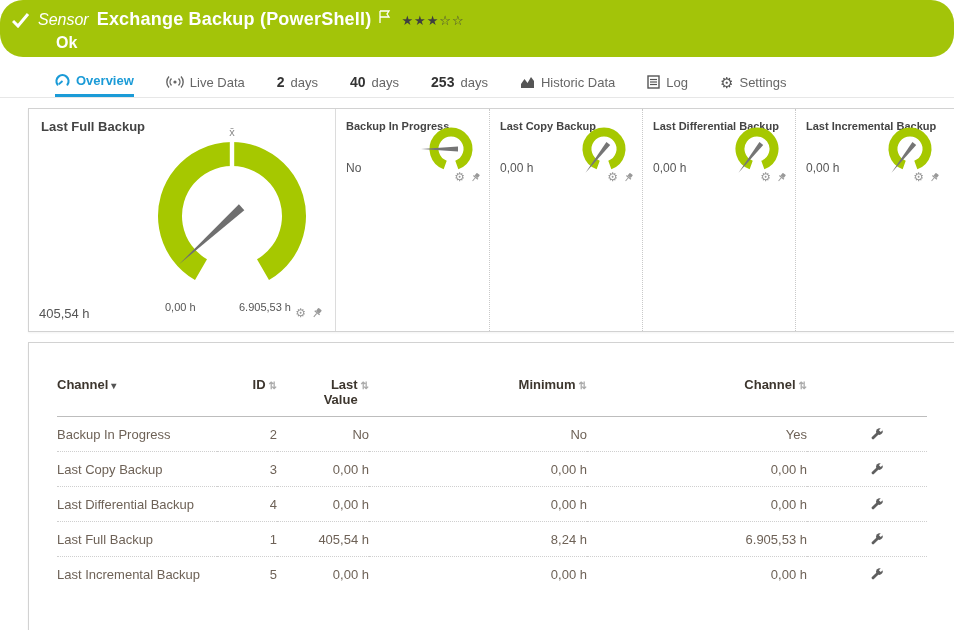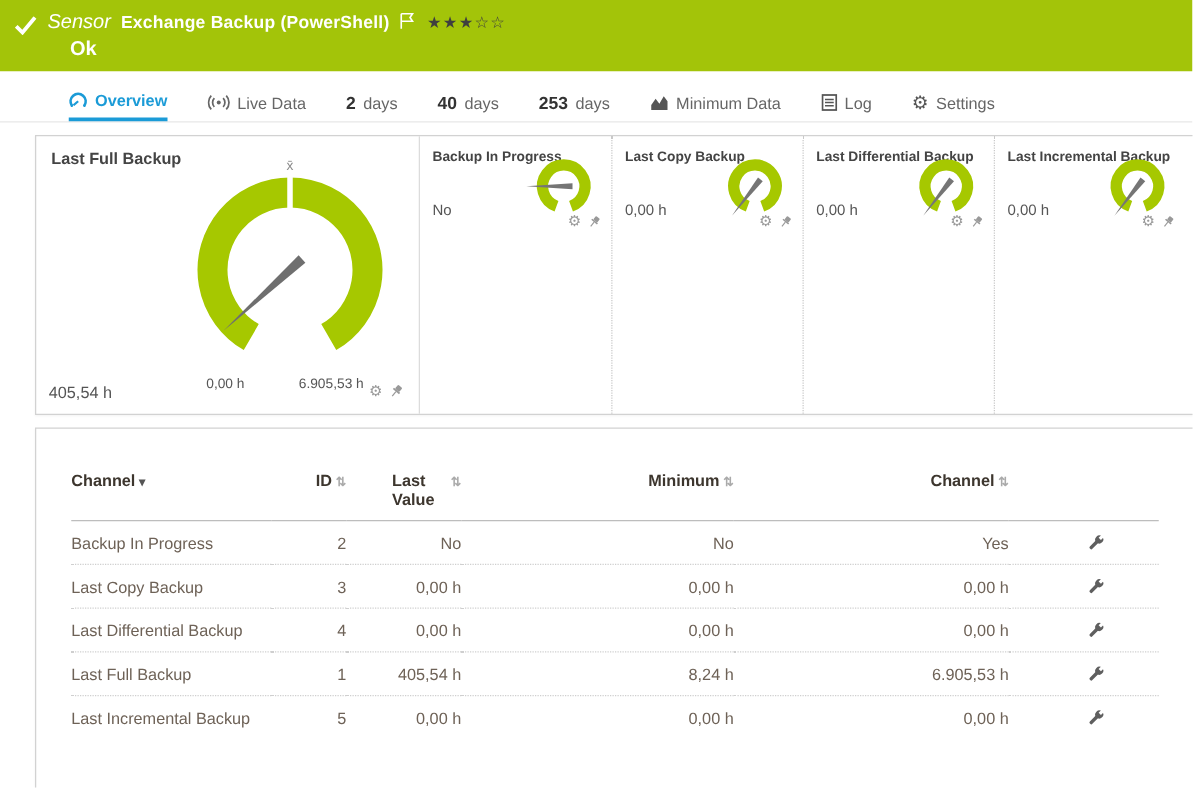--- a/index.html
+++ b/index.html
@@ -1,26 +1,26 @@
 <!DOCTYPE html>
 <html><head>
 <meta charset="utf-8">
 <style>
   * { margin:0; padding:0; box-sizing:border-box; }
   html,body { width:954px; height:630px; overflow:hidden; background:#fff;
     font-family:"Liberation Sans", sans-serif; position:relative; }
 
   
   .topbar { background:#a3c409; height:57px; display:flex; align-items:flex-start;
-    padding:9px 12px 0 10px; color:#fff; }
+    padding:9px 12px 0 10px; color:#fff;border-radius:23px; }
   .check-icon { margin:4px 8px 0 2px; flex:0 0 auto; }
   .title-block { display:flex; flex-direction:column; }
   .title-line { display:flex; align-items:baseline; gap:8px; }
   .kind { font-style:italic; font-size:16px; }
-  .sensor-title { font-size:14px; font-weight:bold; letter-spacing:.2px; }
+  .sensor-title { font-size:18px; font-weight:bold; letter-spacing:.2px; }
   .flag-icon { align-self:flex-start; margin-top:1px; }
   .stars { font-size:13px; color:#3f3f3f; letter-spacing:1px; margin-left:2px; }
   .status-ok { font-size:16px; font-weight:bold; padding-left:18px; margin-top:4px; }
 
   
   .tabs { display:flex; align-items:stretch; height:31px; margin-top:10px;
     padding-left:55px; gap:32px; border-bottom:1px solid #e7e7e7; }
   .tab { display:flex; align-items:center; gap:6px; font-size:13px; color:#666;
     cursor:pointer; white-space:nowrap; }
   .tab .num { font-weight:bold; color:#333; font-size:14px; }
@@ -54,21 +54,21 @@
   .small-gauge-svg { position:absolute; right:12px; top:14px; }
   .small-section .corner-icons { right:8px; top:62px; }
 
   
   table { border-collapse:collapse; width:870px; margin-left:28px; table-layout:fixed; }
   col.c1{width:160px} col.c2{width:60px} col.c3{width:92px}
   col.c4{width:218px} col.c5{width:220px} col.c6{width:120px}
   th { font-size:13px; font-weight:bold; color:#3d362e; text-align:right;
     vertical-align:top; padding:0 0 9px 0; border-bottom:1px solid #bdbdbd; cursor:pointer; }
   th.ch { text-align:left;margin-top:36px; }
-  th .hv { display:inline-block; width:44px; text-align:left; vertical-align:top; }
+  th .hv { display:inline-block; width:44px; text-align:right; vertical-align:top; }
   .sort { font-size:10px; color:#aaa; margin-left:3px; }
   .caret { font-size:10px; color:#555; margin-left:3px; }
   td { font-size:13px; color:#6e6257; padding:9px 0; text-align:right; }
   td.ch { text-align:left; }
   tr + tr td { border-top:1px dotted #cfcfcf; }
   tbody tr:first-child td { border-top:none; }
   td.tools { padding-left:62px; text-align:left; }
   td.tools svg { display:block; cursor:pointer; }
 </style>
 </head>
@@ -115,21 +115,21 @@
     <span>days</span>
   </div>
   <div class="tab">
     <span class="num">253</span>
     <span>days</span>
   </div>
   <div class="tab">
     <svg width="15" height="14" viewBox="0 0 15 14">
       <path d="M1,13 V9 L4.5,4 7.5,8 11,2 14,6 V13 Z" fill="#555"></path>
     </svg>
-    <span>Minimum Data</span>
+    <span>Historic Data</span>
   </div>
   <div class="tab">
     <svg width="13" height="14" viewBox="0 0 13 14">
       <rect x="1" y="1" width="11" height="12" fill="none" stroke="#555" stroke-width="1.4"></rect>
       <line x1="3" y1="4.5" x2="10" y2="4.5" stroke="#555" stroke-width="1.2"></line>
       <line x1="3" y1="7" x2="10" y2="7" stroke="#555" stroke-width="1.2"></line>
       <line x1="3" y1="9.5" x2="10" y2="9.5" stroke="#555" stroke-width="1.2"></line>
     </svg>
     <span>Log</span>
   </div>

